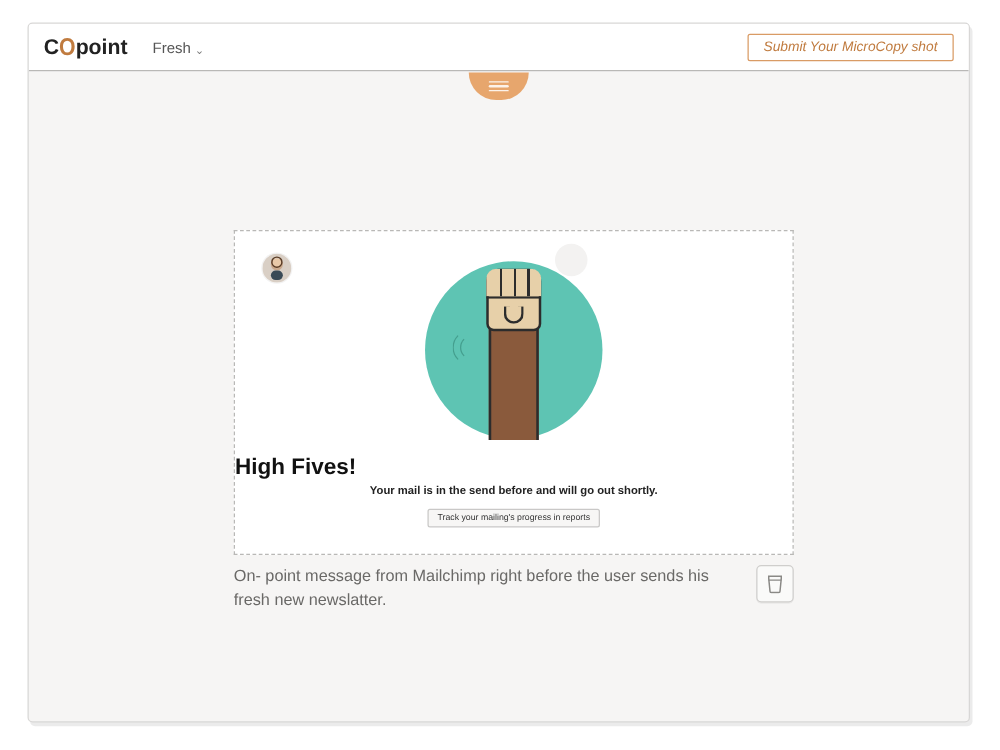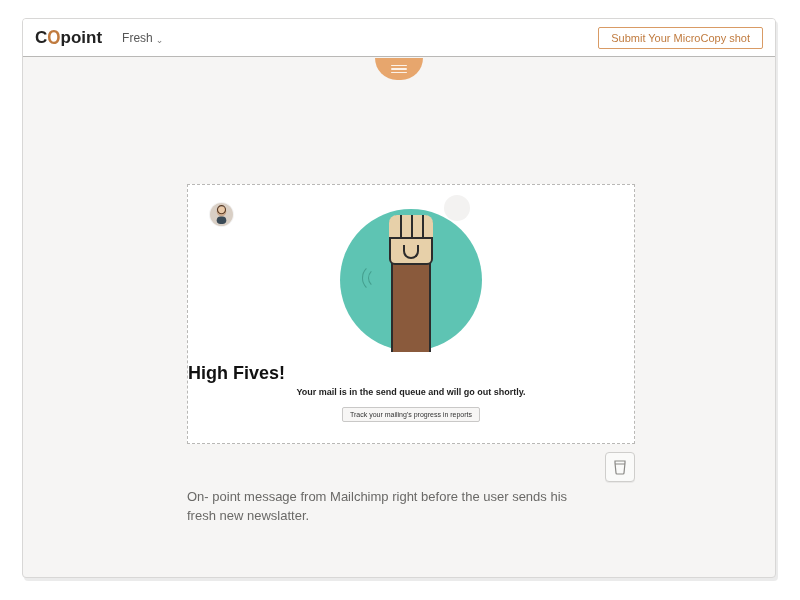--- a/index.html
+++ b/index.html
@@ -36,20 +36,21 @@
   .chev { font-size: 9px; color:#777; }
   .submit-btn {
     margin-left: auto;
     border: 1px solid #d99b65;
     color: #c07b3f;
     background: #fff;
     font-size: 11px;
     padding: 4px 12px;
     border-radius: 2px;
     cursor: pointer;
+    font-style: italic;
   }
   .float-pill {
     position: absolute;
     top: 39px; left: 50%; transform: translateX(-50%);
     width: 48px; height: 22px;
     background: #e7a66d;
     border-radius: 0 0 24px 24px;
     display:flex; flex-direction:column; align-items:center; justify-content:center; gap:2px;
     cursor:pointer;
   }
@@ -159,21 +160,20 @@
   .caption-row {
     display:flex; align-items:flex-start; gap: 10px;
     padding-top: 8px;
   }
   .caption {
     flex:1;
     font-size: 13px;
     color: #6a6967;
     line-height: 1.45;
     font-weight: 400;
-    margin-top: 36px;
   }
   .action-btn {
     width: 30px; height: 30px;
     border: 1px solid #cfcecc;
     border-radius: 4px;
     background: #fafaf9;
     display:flex; align-items:center; justify-content:center;
     cursor:pointer;
     box-shadow: 0 1px 0 rgba(0,0,0,0.05);
   }
@@ -217,21 +217,21 @@
       <div class="dot"></div>
       <div class="circle">
         <div class="waves">
             <span></span>
             <span></span>
           </div>
         <div class="arm"></div>
         <div class="hand"></div>
       </div>
       <div class="headline">High Fives!</div>
-      <div class="subline">Your mail is in the send queue and will go out shortly.</div>
+      <div class="subline">Your mail is in the send before and will go out shortly.</div>
       <div class="track-btn">Track your mailing's progress in reports</div>
     </div>
 
     <div class="caption-row">
       <div class="caption">On- point message from Mailchimp right before the user sends his fresh new newslatter.</div>
       <div class="action-btn">
         <svg viewBox="0 0 14 16">
           <path d="M2 2 h10 v2 l-1 10 a1 1 0 0 1 -1 1 h-6 a1 1 0 0 1 -1 -1 L2 4 z" fill="none" stroke="#8a8986" stroke-width="1.2"></path>
           <line x1="2" y1="5" x2="12" y2="5" stroke="#8a8986" stroke-width="1"></line>
         </svg>

